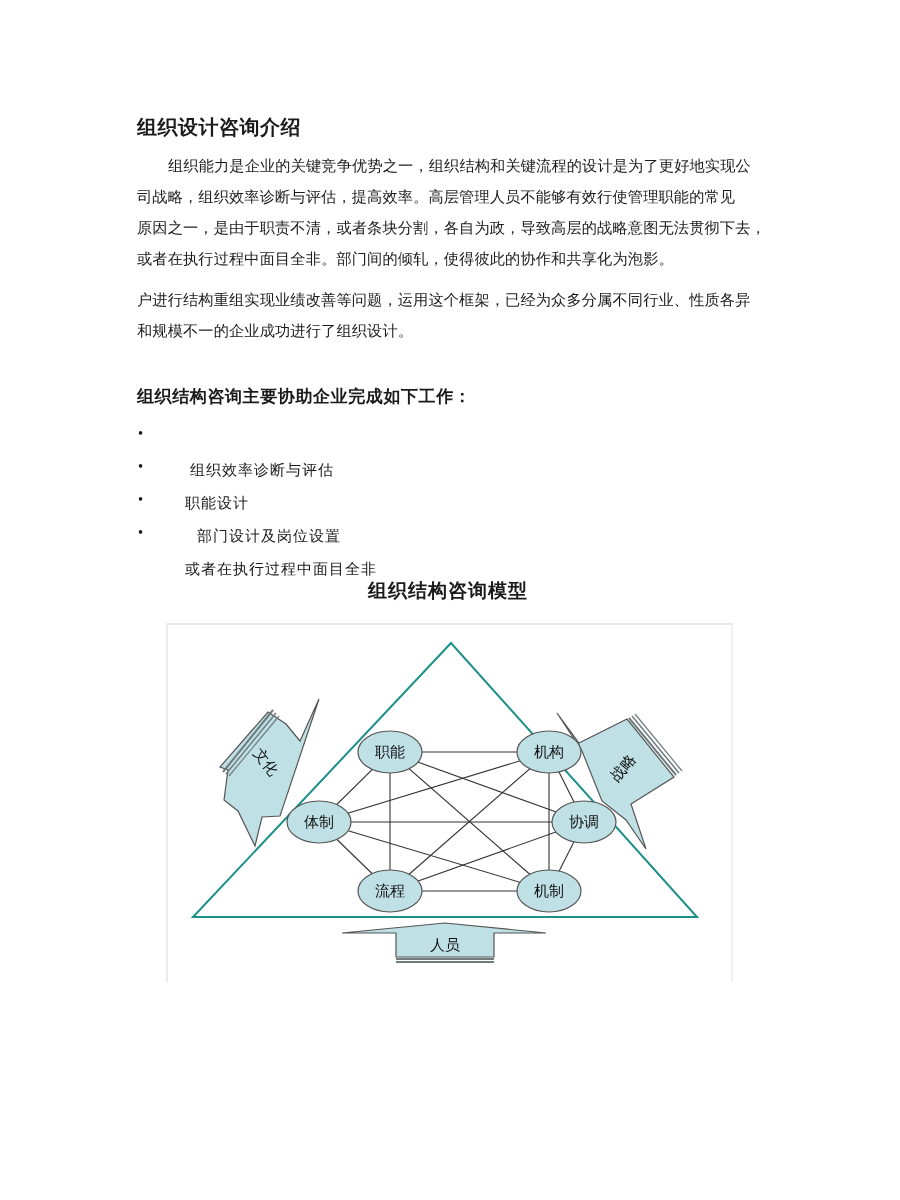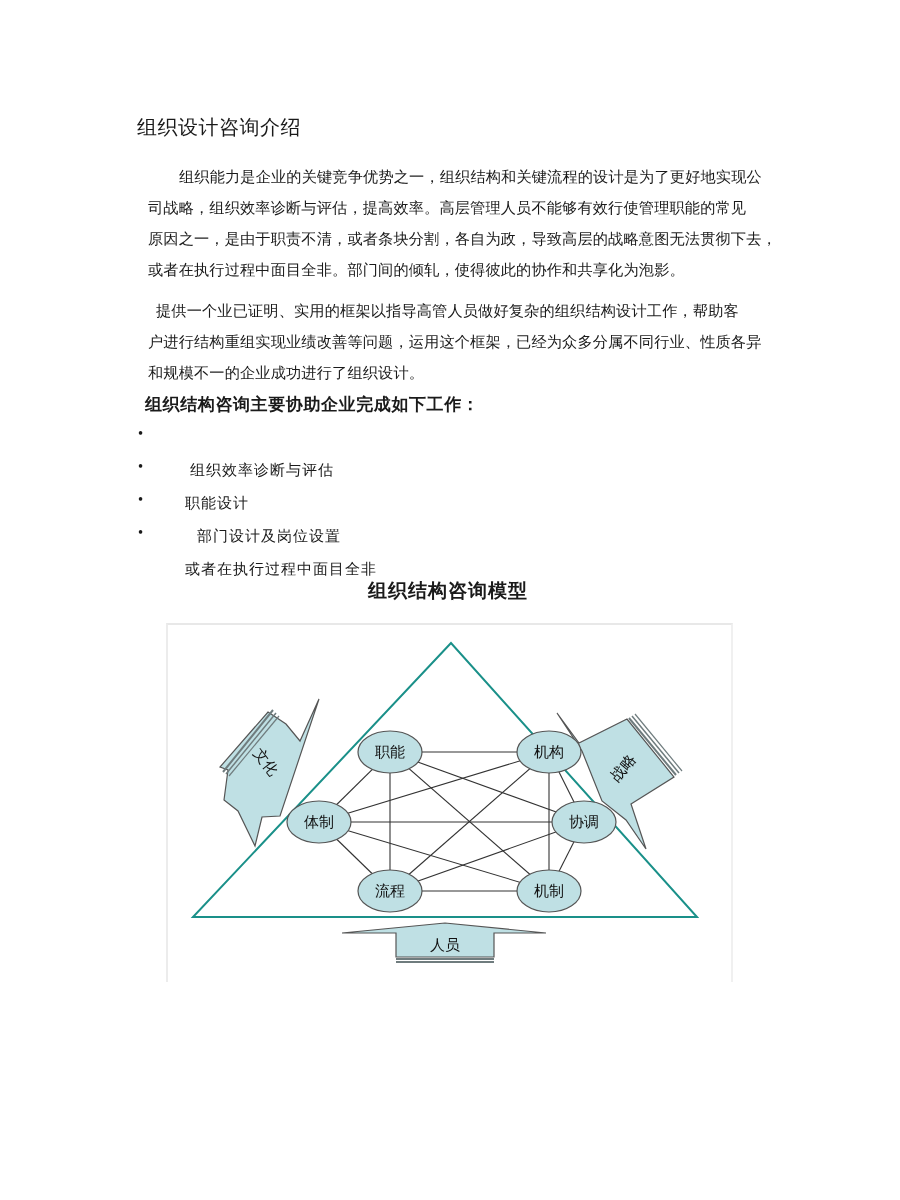--- a/index.html
+++ b/index.html
@@ -1,28 +1,28 @@
 <!DOCTYPE html>
 <html><head>
 <meta charset="utf-8">
 <style>
   html, body { margin: 0; padding: 0; background: #ffffff; }
   body { width: 900px; height: 1200px; position: relative; overflow: hidden;
          font-family: "DejaVu Serif", "Liberation Serif", serif; color: #1a1a1a; }
   .page { position: absolute; left: 0; top: 0; width: 900px; height: 1200px; }
-  .doc-title { position: absolute; left: 137px; top: 114px; font-size: 20px; font-weight: normal;
+  .doc-title { position: absolute; left: 137px; top: 114px; font-size: 20px; font-weight: bold;
                letter-spacing: 0.5px; margin: 0; }
-  .para { position: absolute; left: 137px; width: 640px; margin: 11px;
+  .para { position: absolute; left: 137px; width: 640px; margin: 0;
           font-size: 15.2px; line-height: 31px; text-align: justify; text-align-last: left; }
   .para .line { display: block; white-space: nowrap; letter-spacing: 0.15px; }
   .p1 { top: 151px; }
   .p2 { top: 285px; }
   .indent { padding-left: 31px; }
   .indent2 { padding-left: 8px; }
-  .subhead { position: absolute; left: 137px; top: 385px; font-size: 17px; margin: 8px;
+  .subhead { position: absolute; left: 137px; top: 385px; font-size: 17px; margin: 0;
              letter-spacing: 0.6px; }
   .bullets { position: absolute; left: 137px; top: 418px; margin: 0; padding: 0; list-style: none; }
   .bullets li { height: 33px; line-height: 33px; font-size: 15px; position: relative; letter-spacing: 1px; }
   .bullets .dot { position: absolute; left: 0; top: 0; font-size: 12px; }
   .bullets .txt { position: absolute; white-space: nowrap; margin-top: 36px; }
   .fig-title { position: absolute; left: 0; width: 896px; top: 578px; text-align: center;
                font-size: 19px; letter-spacing: 1px; margin: 0; }
   .figure { position: absolute; left: 166px; top: 623px; width: 567px; height: 359px;
             border-top: 2px solid #e8e8e8; border-left: 2px solid #ececec; border-right: 2px solid #f0f0f0;
             box-sizing: border-box; background: #fff; }
@@ -38,21 +38,20 @@
   <h1 class="doc-title">组织设计咨询介绍</h1>
 
   <p class="para p1">
     <span class="line indent">组织能力是企业的关键竞争优势之一，组织结构和关键流程的设计是为了更好地实现公</span>
     <span class="line">司战略，组织效率诊断与评估，提高效率。高层管理人员不能够有效行使管理职能的常见</span>
     <span class="line">原因之一，是由于职责不清，或者条块分割，各自为政，导致高层的战略意图无法贯彻下去，</span>
     <span class="line">或者在执行过程中面目全非。部门间的倾轧，使得彼此的协作和共享化为泡影。</span>
   </p>
 
   <p class="para p2">
-    <span class="line indent2">提供一个业已证明、实用的框架以指导高管人员做好复杂的组织结构设计工作，帮助客</span>
     <span class="line">户进行结构重组实现业绩改善等问题，运用这个框架，已经为众多分属不同行业、性质各异</span>
     <span class="line">和规模不一的企业成功进行了组织设计。</span>
   </p>
 
   <h2 class="subheading subhead">组织结构咨询主要协助企业完成如下工作：</h2>
 
   <ul class="bullets">
     <li>
       <span class="dot">•</span>
       <span class="txt" style="left:53px">组织效率诊断与评估</span>

